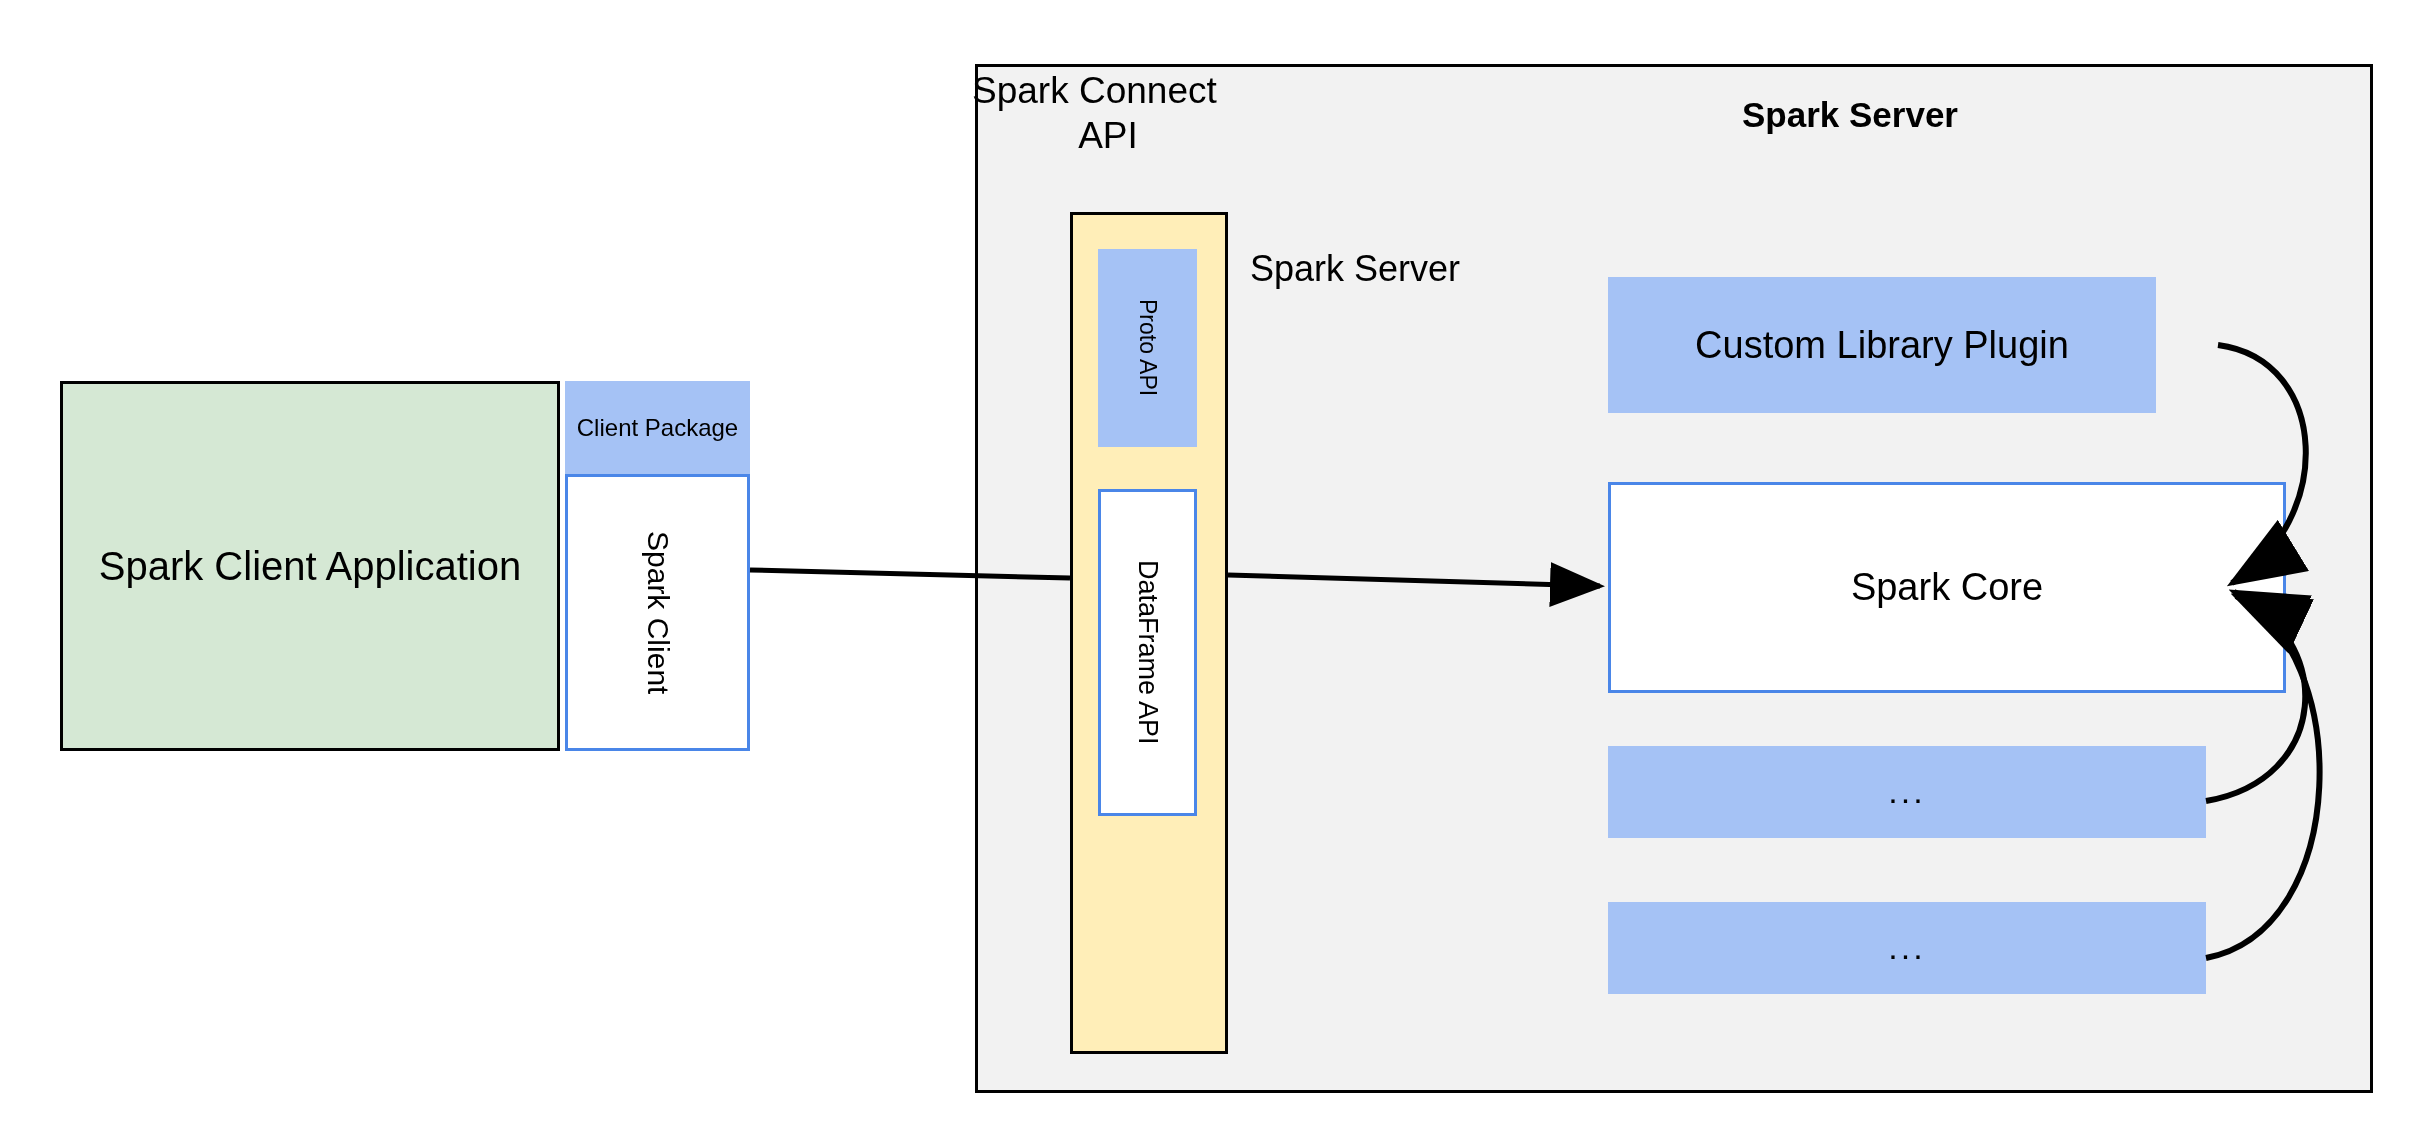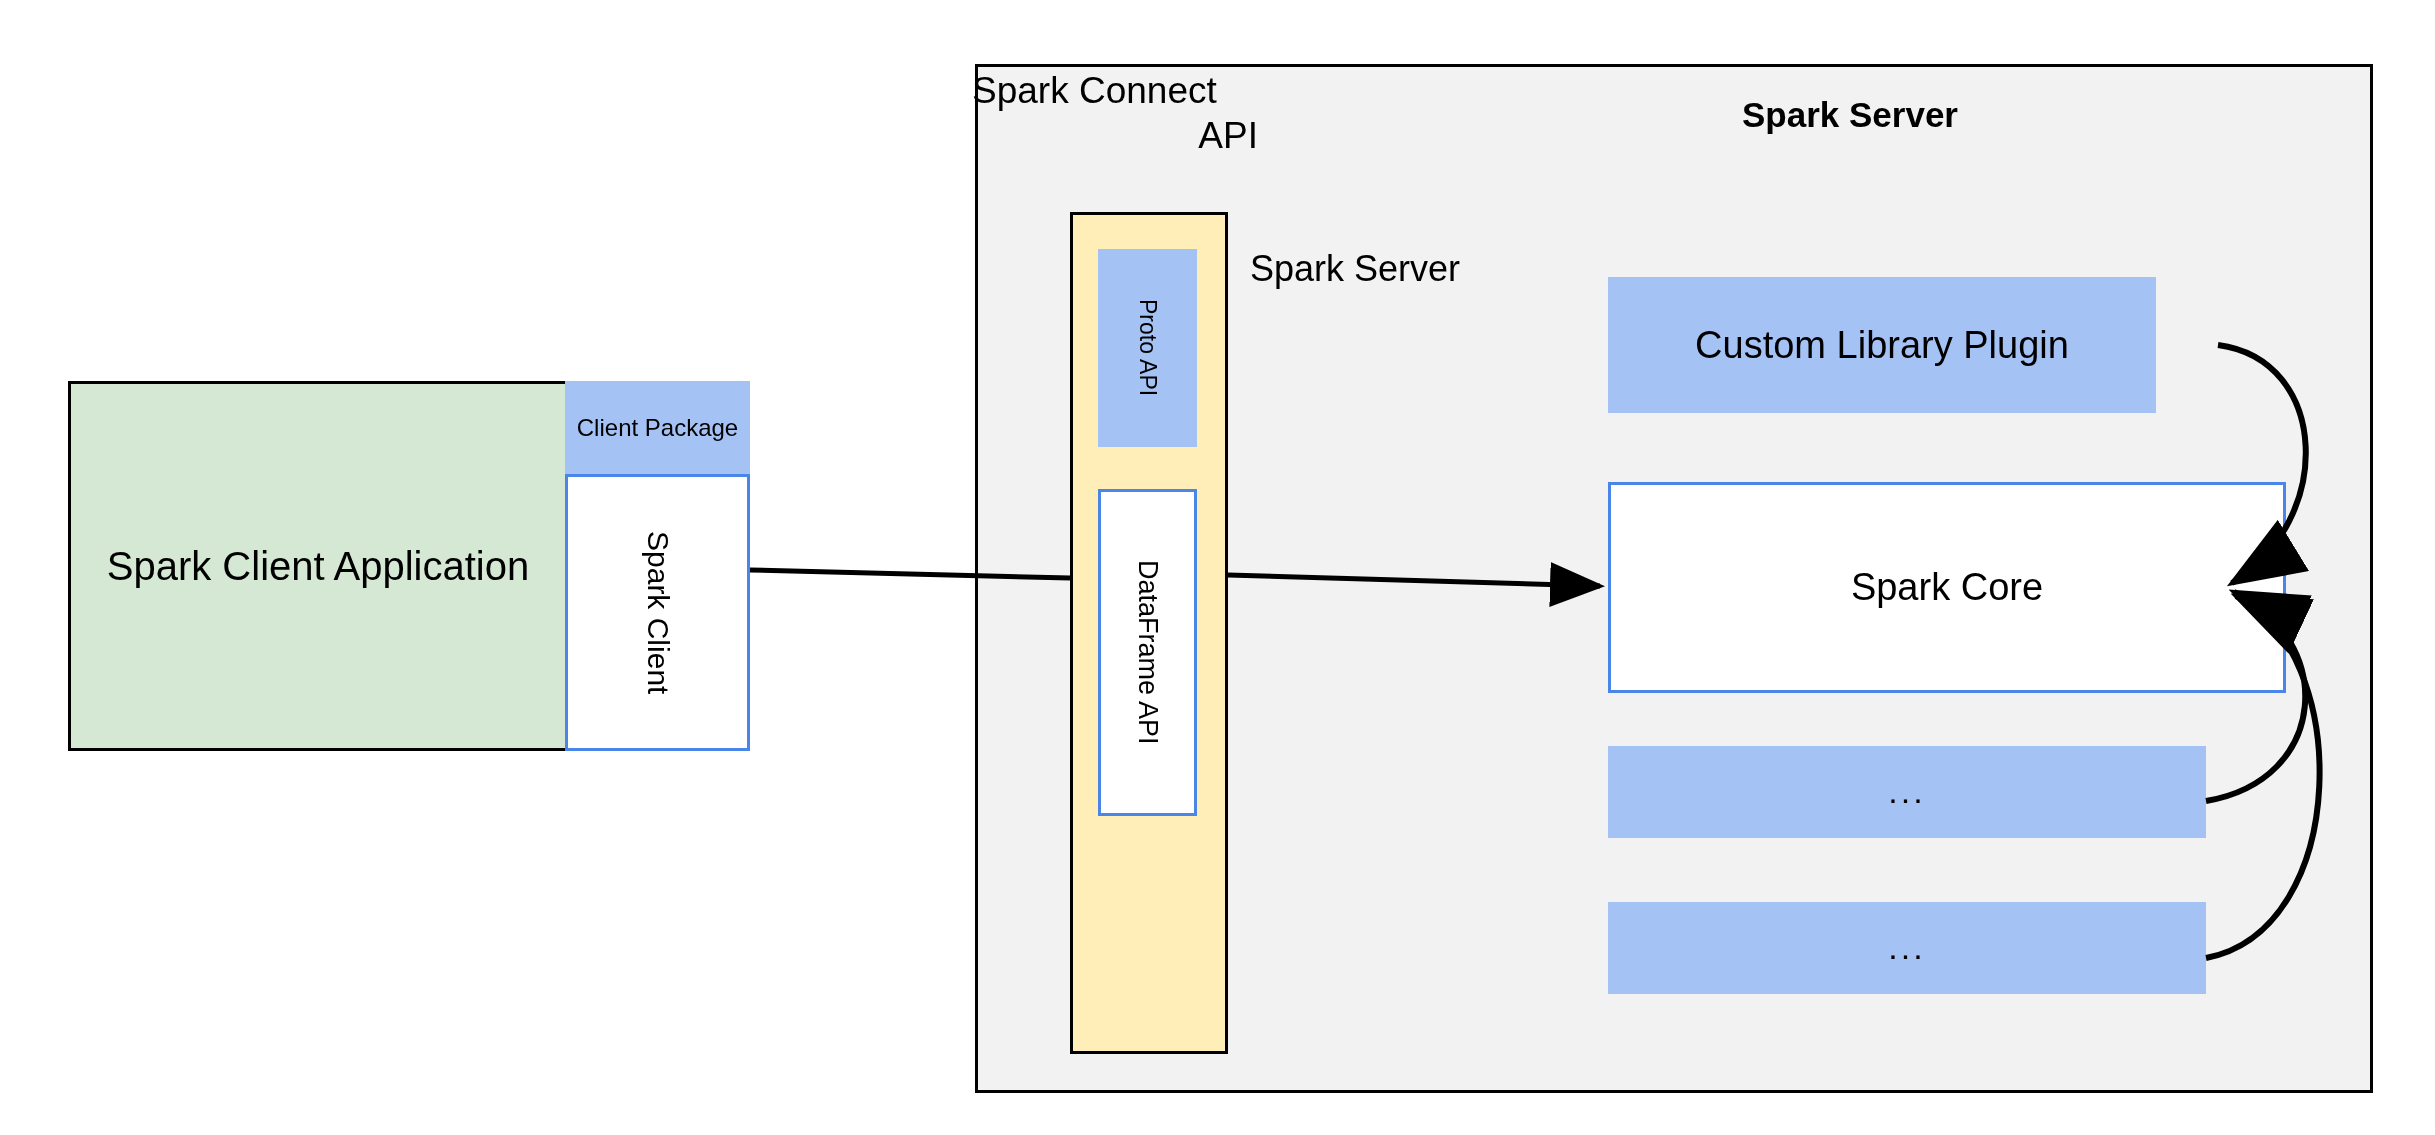--- a/index.html
+++ b/index.html
@@ -23,21 +23,21 @@
     display: flex;
     align-items: center;
     justify-content: center;
     text-align: center;
     color: #000000;
     line-height: 1.22;
   }
 
   
   #client-app {
-    left: 68px;  top: 381px;
+    left: 60px;  top: 381px;
     width: 500px; height: 370px;
     background: #d5e8d4;
     border: 3px solid #000000;
     font-size: 40px;
   }
   #client-package {
     left: 565px; top: 381px;
     width: 185px; height: 93px;
     background: #a5c2f5;
     border: 2px solid #a5c2f5;
@@ -64,21 +64,21 @@
     border: 3px solid #000000;
     box-sizing: border-box;
   }
   #connect-api-label {
     left: 958px; top: 68px;
     width: 300px; height: 90px;
     font-size: 37px;
     display: block;
   }
   #connect-api-label .l1 { display: block; text-align: left; padding-left: 14px;}
-  #connect-api-label .l2 { display: block; text-align: right; }
+  #connect-api-label .l2 { display: block; text-align: center; }
 
   #spark-server-title {
     left: 1640px; top: 90px;
     width: 420px; height: 50px;
     font-size: 35px;
     font-weight: bold;
   }
 
   
   #connect-column {

